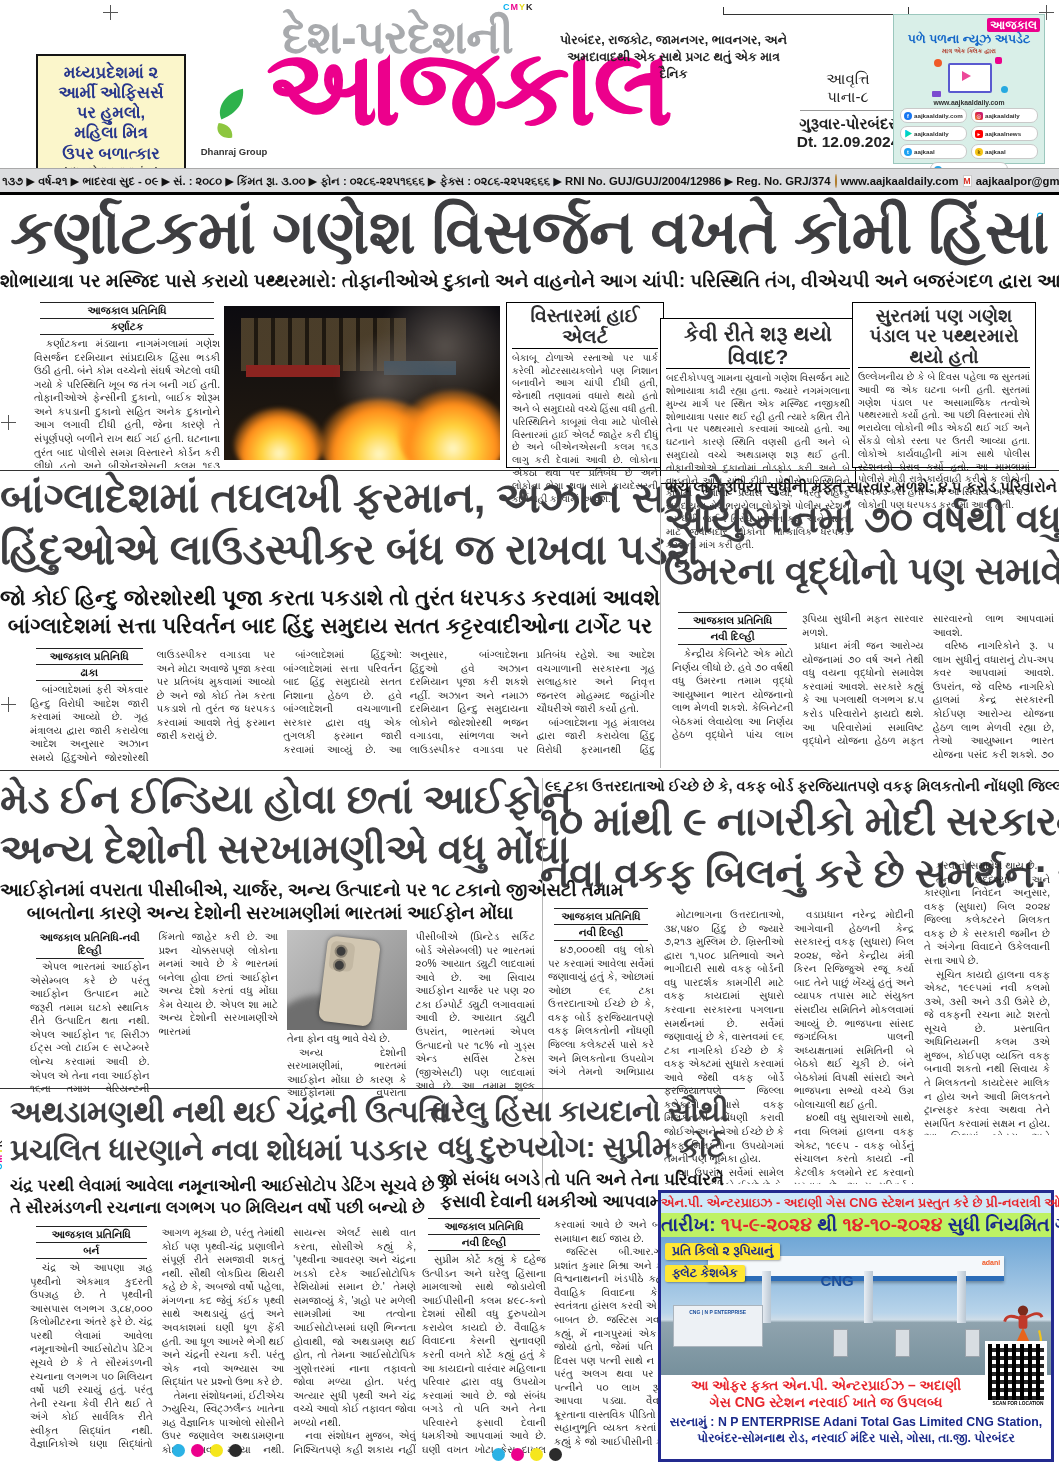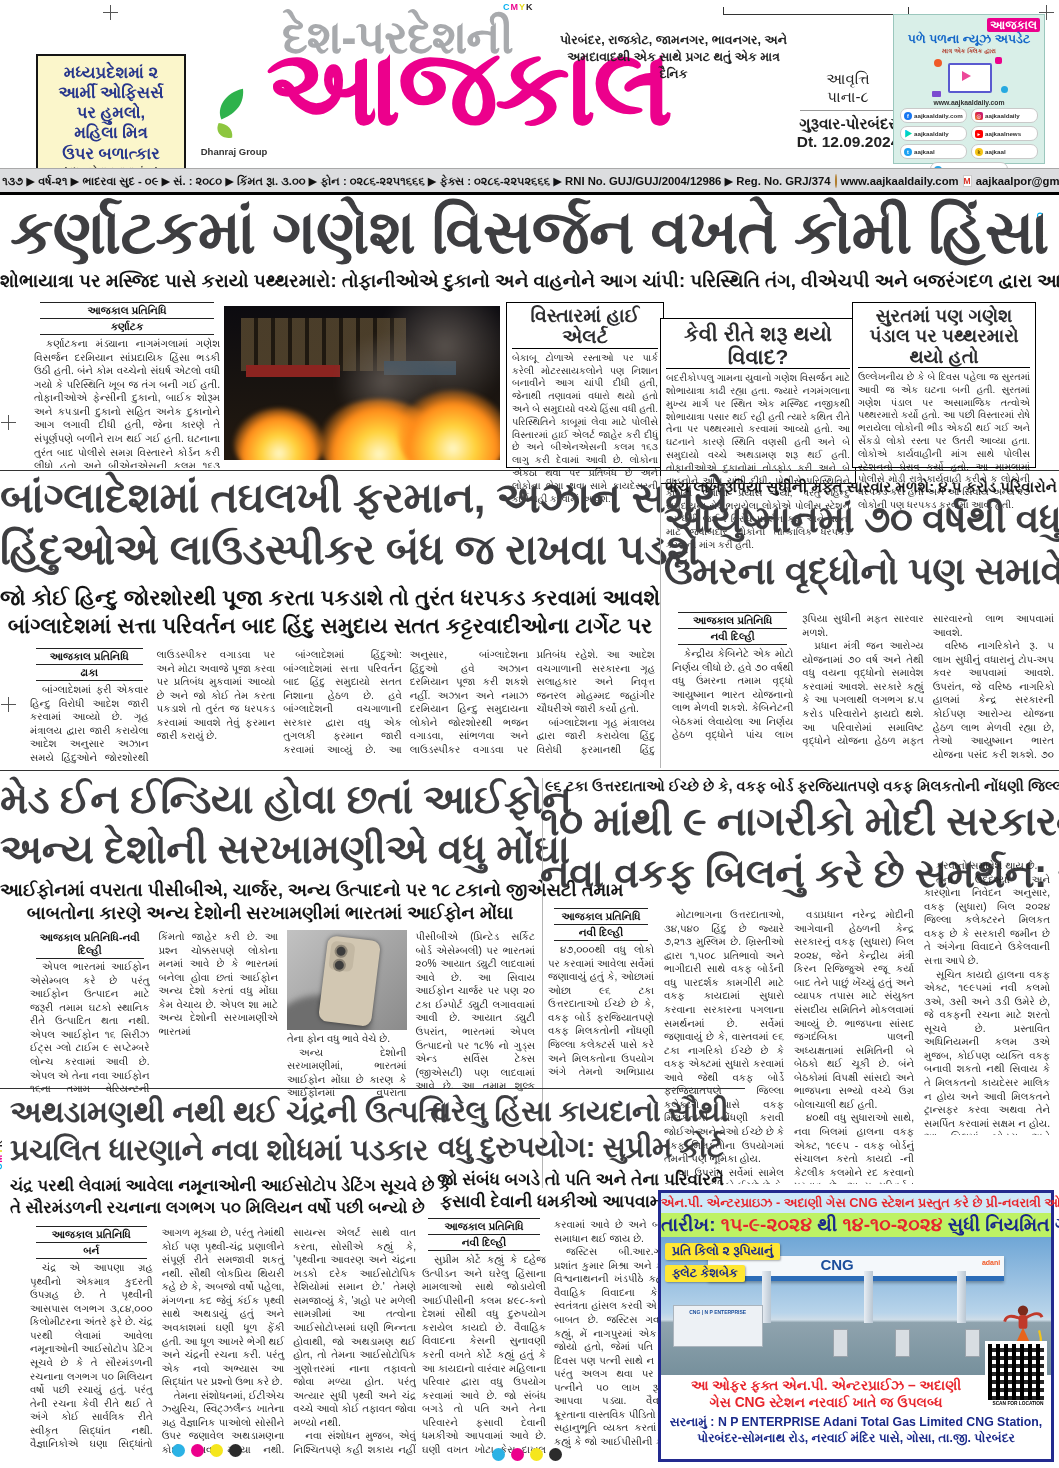--- a/index.html
+++ b/index.html
@@ -68,21 +68,21 @@
   .phonephoto .cam{position:absolute;left:8%;top:6%;width:46%;height:34%;background:#c3b8a3;border-radius:6px;}
   .phonephoto .l1,.phonephoto .l2{position:absolute;width:9px;height:9px;border-radius:50%;background:#3c3c3c;border:2px solid #8d8576;}
   .phonephoto .l1{left:4px;top:3px;} .phonephoto .l2{left:4px;top:17px;}
   
   .ad{left:658px;top:1190px;width:396px;height:272px;border:3px solid #232a8f;box-sizing:border-box;background:#fff;}
   .adstrip1{background:#cfe9f8;color:#e8262d;font-weight:800;font-size:12.8px;text-align:center;padding:2px 0;}
   .adstrip2{background:#bef264;color:#1b2a8a;font-weight:800;font-size:19px;text-align:center;padding:1px 0;}
   .adstrip2 .red{color:#e8262d;}
   .adphoto{position:relative;height:138px;background:linear-gradient(180deg,#6fa6d6 0%,#b8d4ea 55%,#cfdde8 60%,#8fa3ae 62%,#76909c 100%);overflow:hidden;}
   .canopy{position:absolute;left:12%;top:14%;width:76%;height:20px;background:#f4f8fb;border-bottom:5px solid #2b6cb8;box-shadow:0 2px 3px rgba(0,0,0,.3);}
-  .canopy .cngtxt{position:absolute;left:38%;top:0;font-weight:800;color:#1b4e9b;font-size:15px;}
+  .canopy .cngtxt{position:absolute;left:38%;top:16px;font-weight:800;color:#1b4e9b;font-size:15px;}
   .canopy .adn{position:absolute;right:4px;top:3px;font-size:7px;font-weight:700;color:#f05a28;}
   .pillar{position:absolute;width:9px;background:linear-gradient(90deg,#e8eef4,#b9c6d2);height:52px;top:34px;}
   .disp{position:absolute;width:13px;height:26px;background:#d8dde2;border:1px solid #9aa3ab;bottom:18px;}
   .bldg2{position:absolute;left:3%;bottom:28px;width:88px;height:40px;background:#edf1f5;border:1px solid #aab4bd;}
   .bldg2 .bsign{position:absolute;left:0;top:3px;width:100%;font-size:5px;font-weight:700;color:#1b4e9b;text-align:center;}
   .badge{position:absolute;background:#ffe733;color:#1b2a8a;font-weight:800;font-size:12.5px;padding:1px 7px;border-radius:2px;box-shadow:1px 1px 2px rgba(0,0,0,.3);}
   .adred{position:relative;color:#e8262d;font-weight:800;font-size:13.8px;text-align:center;line-height:1.25;padding:2px 66px 2px 6px;}
   .qr{position:absolute;right:4px;top:-34px;width:56px;height:56px;border:3px solid #fff;background:
       repeating-linear-gradient(0deg,rgba(0,0,0,.85) 0 4px,transparent 4px 8px),
       repeating-linear-gradient(90deg,#000 0 4px,#fff 4px 8px);}

